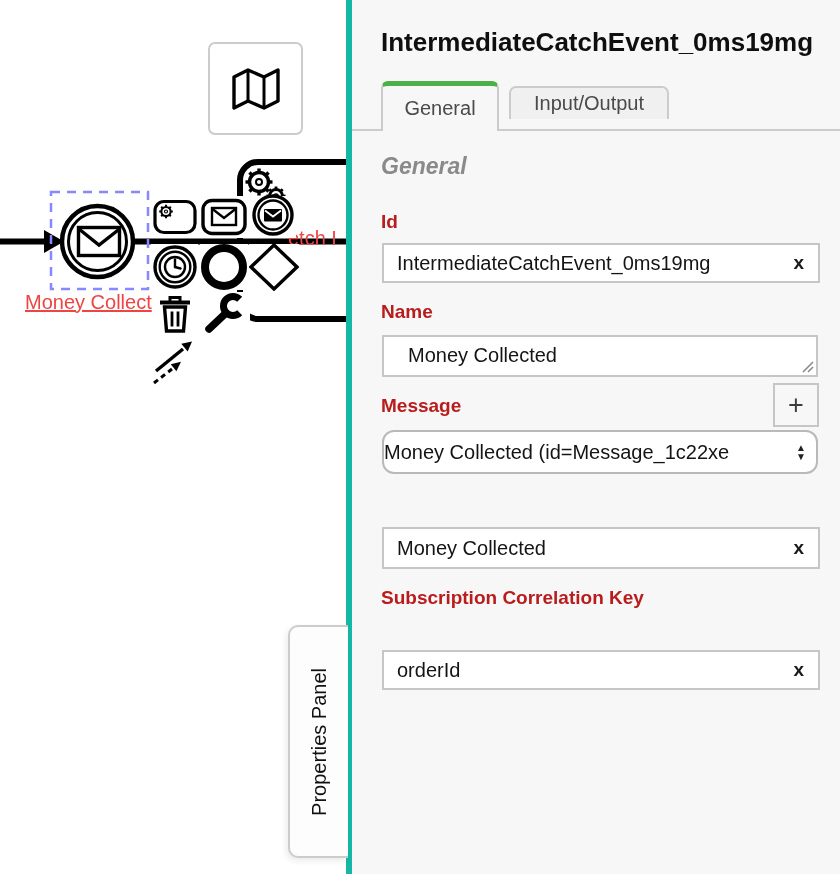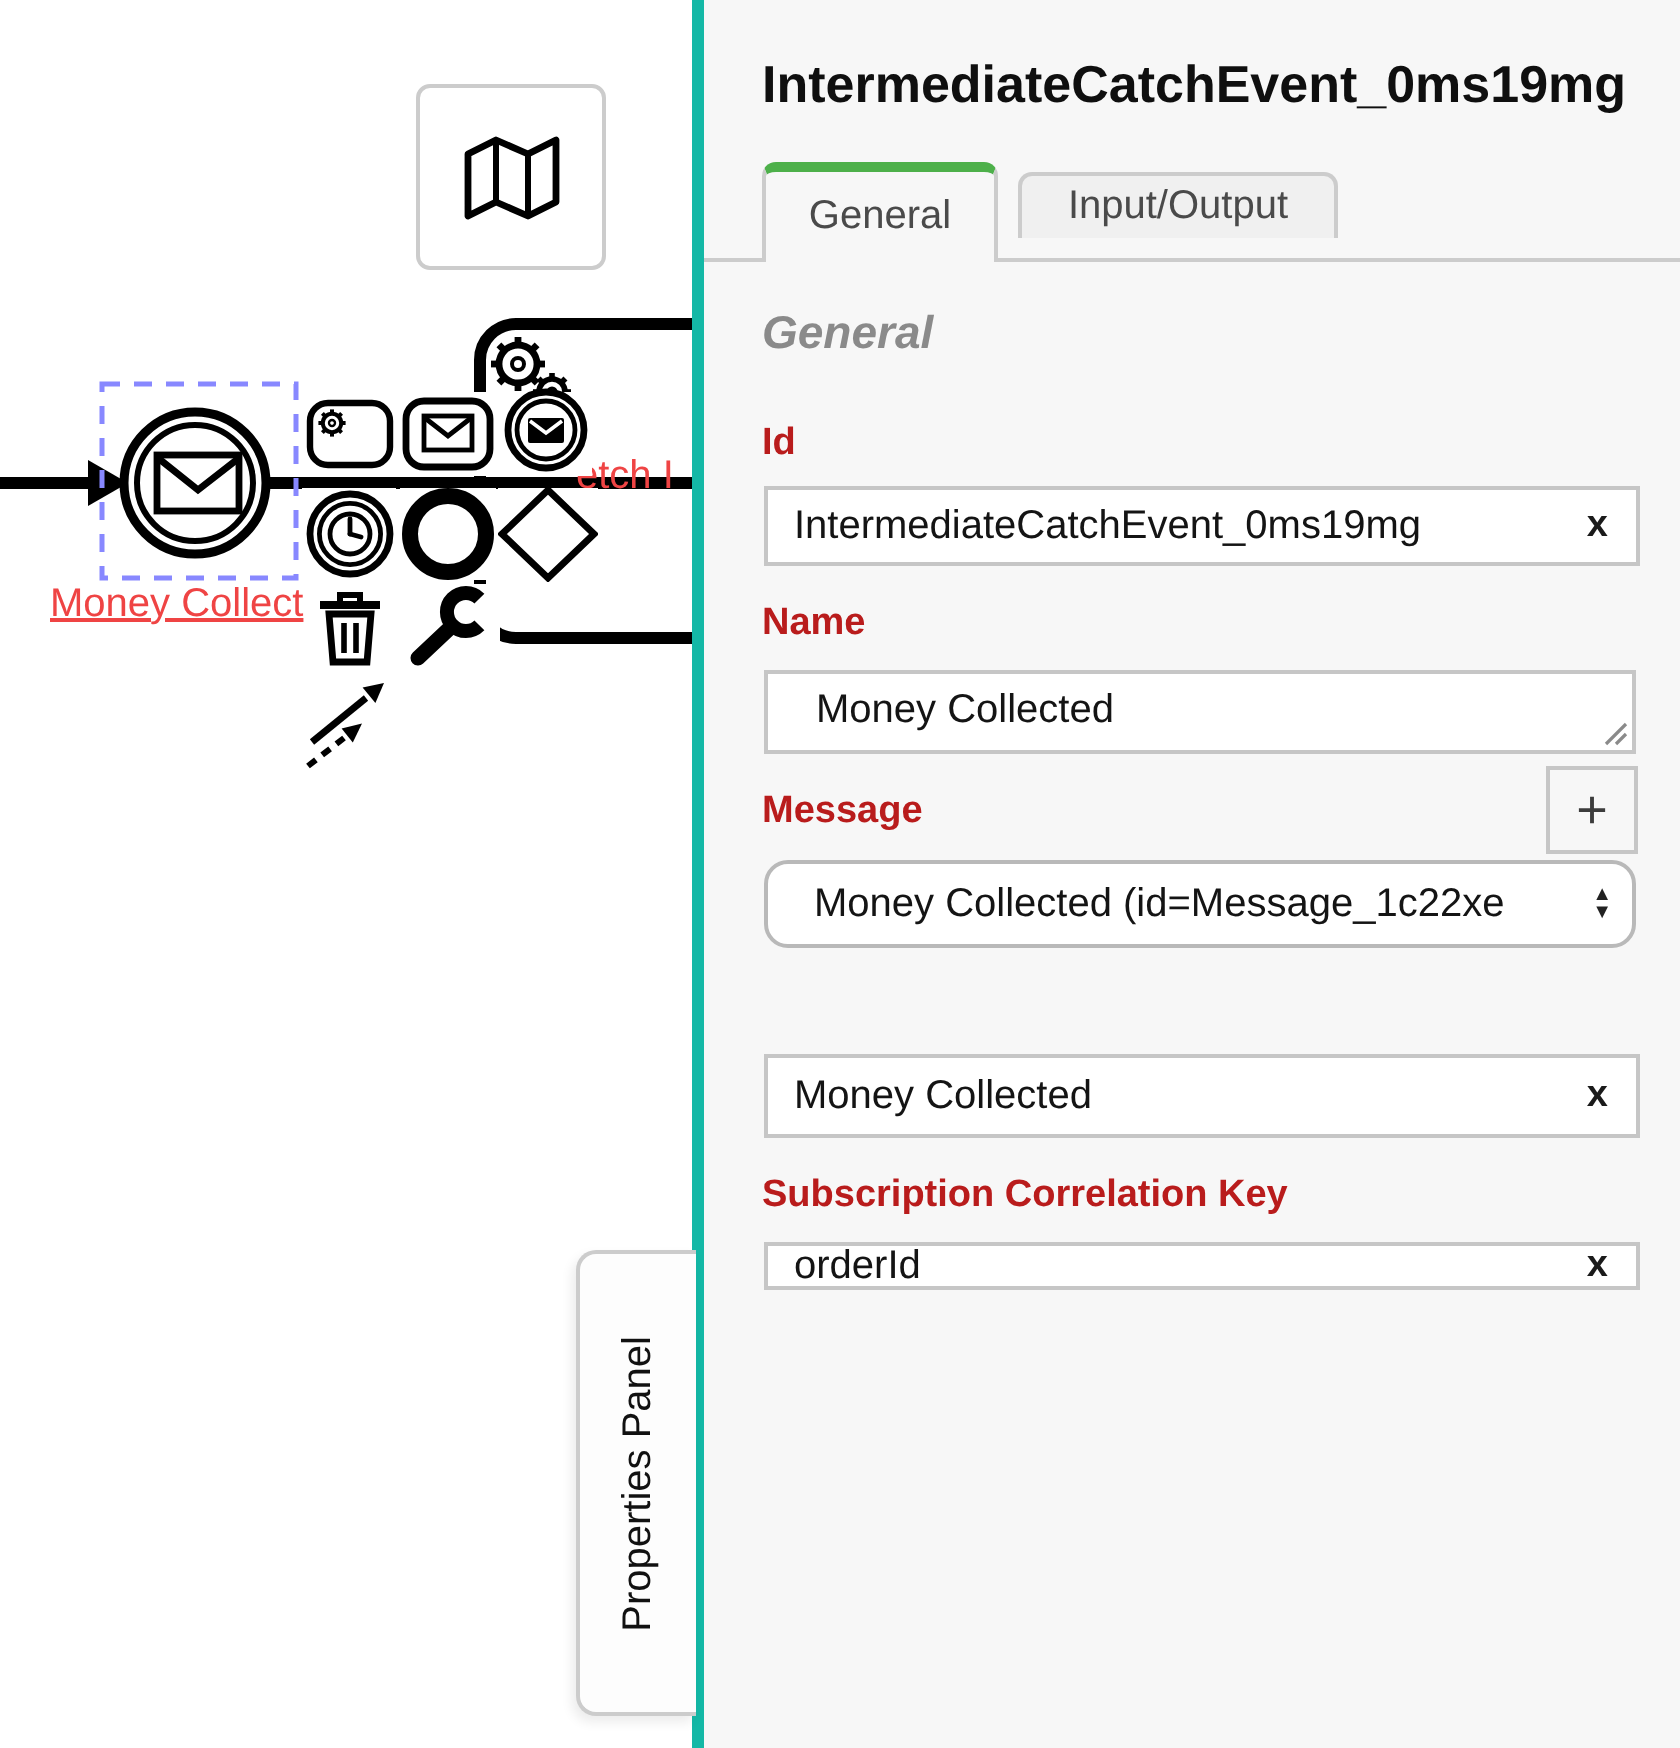--- a/index.html
+++ b/index.html
@@ -49,21 +49,21 @@
     padding:7px 10px 0 24px; overflow:hidden; }
   .resize-grip { position:absolute; right:2px; bottom:2px; }
 
   .pp-add { position:absolute; left:421px; top:383px; width:46px; height:44px;
     background:#f7f7f7; border:2px solid #c6c6c6; font-size:27px; color:#3c3c3c;
     display:flex; align-items:center; justify-content:center; cursor:pointer; }
 
   .pp-select { position:absolute; left:30px; top:430px; width:436px; height:44px;
     background:#fff; border:2px solid #b9b9b9; border-radius:12px;
     display:flex; align-items:center; cursor:pointer; overflow:hidden; }
-  .pp-select .sel-text { flex:1; font-size:20px; color:#141414; padding-left:23px; white-space:nowrap; overflow:hidden; }
+  .pp-select .sel-text { flex:1; font-size:20px; color:#141414; white-space:nowrap; overflow:hidden; }
   .sel-spinner { display:flex; flex-direction:column; align-items:center; padding:0 10px 0 2px; }
   .sel-spinner span { font-size:10px; line-height:9px; color:#222; }
 
   
   .side-tab { position:absolute; left:288px; top:625px; width:60px; height:233px;
     background:#fdfdfd; border:2px solid #ccc; border-right:none; border-radius:10px 0 0 10px;
     display:flex; align-items:center; justify-content:center; z-index:10;
     box-shadow:-2px 3px 6px rgba(0,0,0,0.08); cursor:pointer; }
   .side-tab span { writing-mode:vertical-rl; transform:rotate(180deg);
     font-size:20px; color:#111; white-space:nowrap; }
@@ -273,21 +273,21 @@
         <span>▼</span>
       </span>
     </div>
 
     <div class="pp-input" style="top:527px;height:42px">
       <input readonly="" value="Money Collected" style="">
       <span class="clear-x">x</span>
     </div>
 
     <label class="pp-label" style="top:587px">Subscription Correlation Key</label>
-    <div class="pp-input" style="top:621px;height:24px">
+    <div class="pp-input" style="top:650px;height:40px">
       <input readonly="" value="orderId" style="">
       <span class="clear-x">x</span>
     </div>
   </aside>
 
   <div class="side-tab">
     <span>Properties Panel</span>
   </div>
 
 </div>

